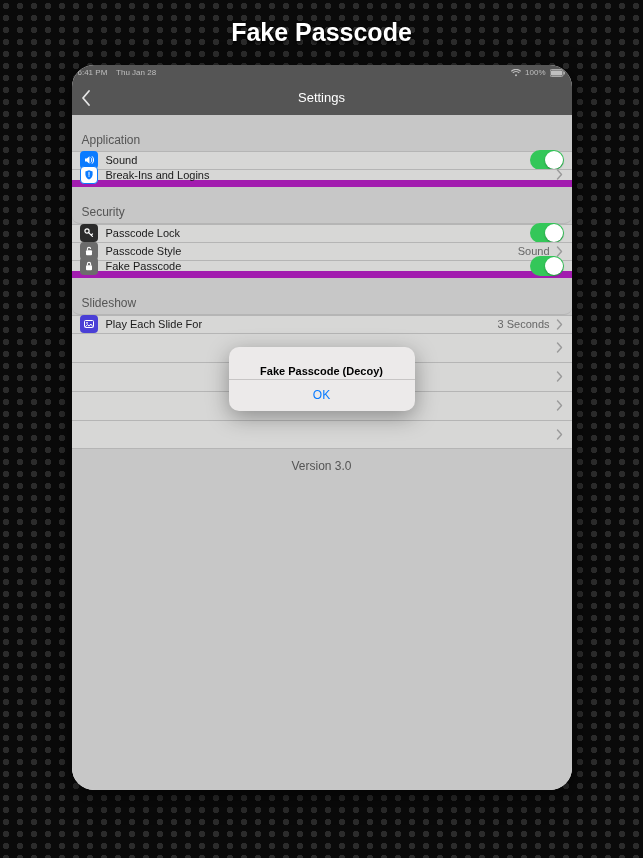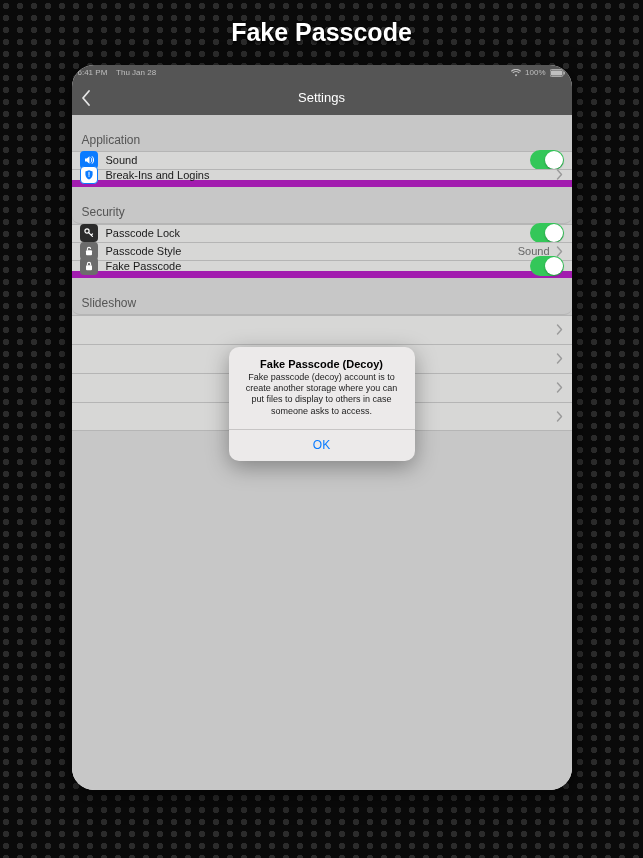--- a/index.html
+++ b/index.html
@@ -149,20 +149,21 @@
     background: #eceaea;
     border-radius: 10px;
     box-shadow: 0 6px 22px rgba(0,0,0,.35);
     overflow: hidden;
     text-align: center;
   }
   .alert-title {
     font-size: 11px; font-weight: 700;
     padding: 11px 12px 2px;
     color: #000;
+    margin-top: 7px;
   }
   .alert-body {
     font-size: 9px;
     color: #222;
     padding: 0 12px 12px;
     line-height: 1.25;
   }
   .alert-sep { height:1px; background:#c7c5c5; }
   .alert-ok {
     color: #0a7bff;
@@ -289,20 +290,37 @@
       </div>
       <span class="row-label">Fake Passcode</span>
       <span class="row-spacer"></span>
       <div class="toggle on">
           <div class="knob"></div>
         </div>
     </div>
 
     <div class="section-header">Slideshow</div>
 
+    <div class="row">
+      <div class="row-icon" style="background:#4a3fd6">
+        <svg width="12" height="12" viewBox="0 0 12 12">
+            <rect x="1.5" y="2.5" width="9" height="7" rx="1" fill="none" stroke="#fff" stroke-width="1"></rect>
+            <circle cx="4" cy="4.8" r="0.9" fill="#fff"></circle>
+            <path d="M2.2 8.8l2.3-2.1 1.6 1.4 1.8-2.1 2 2.8" stroke="#fff" stroke-width="1" fill="none"></path>
+          </svg>
+      </div>
+      <span class="row-label">Play Each Slide For</span>
+      <span class="row-spacer"></span>
+      <span class="row-value">3 Seconds</span>
+      <span class="chevron">
+        <svg width="7" height="11" viewBox="0 0 7 11">
+            <polyline points="1.5,1 5.5,5.5 1.5,10" fill="none" stroke="#9a9a9a" stroke-width="1.4" stroke-linecap="round" stroke-linejoin="round"></polyline>
+          </svg>
+      </span>
+    </div>
 
     <div class="blank-row">
       <span class="chevron">
         <svg width="7" height="11" viewBox="0 0 7 11">
             <polyline points="1.5,1 5.5,5.5 1.5,10" fill="none" stroke="#9a9a9a" stroke-width="1.4" stroke-linecap="round" stroke-linejoin="round"></polyline>
           </svg>
       </span>
     </div>
     <div class="blank-row">
       <span class="chevron">
@@ -323,19 +341,18 @@
         <svg width="7" height="11" viewBox="0 0 7 11">
             <polyline points="1.5,1 5.5,5.5 1.5,10" fill="none" stroke="#9a9a9a" stroke-width="1.4" stroke-linecap="round" stroke-linejoin="round"></polyline>
           </svg>
       </span>
     </div>
 
     <div class="version">Version 3.0</div>
 
     <div class="alert">
       <div class="alert-title">Fake Passcode (Decoy)</div>
-      <div class="alert-body">Fake passcode (decoy) account is to create another storage where you can put files to display to others in case someone asks to access.</div>
       <div class="alert-sep"></div>
       <div class="alert-ok">OK</div>
     </div>
 
   </div>
 </div>
 
 </body></html>

